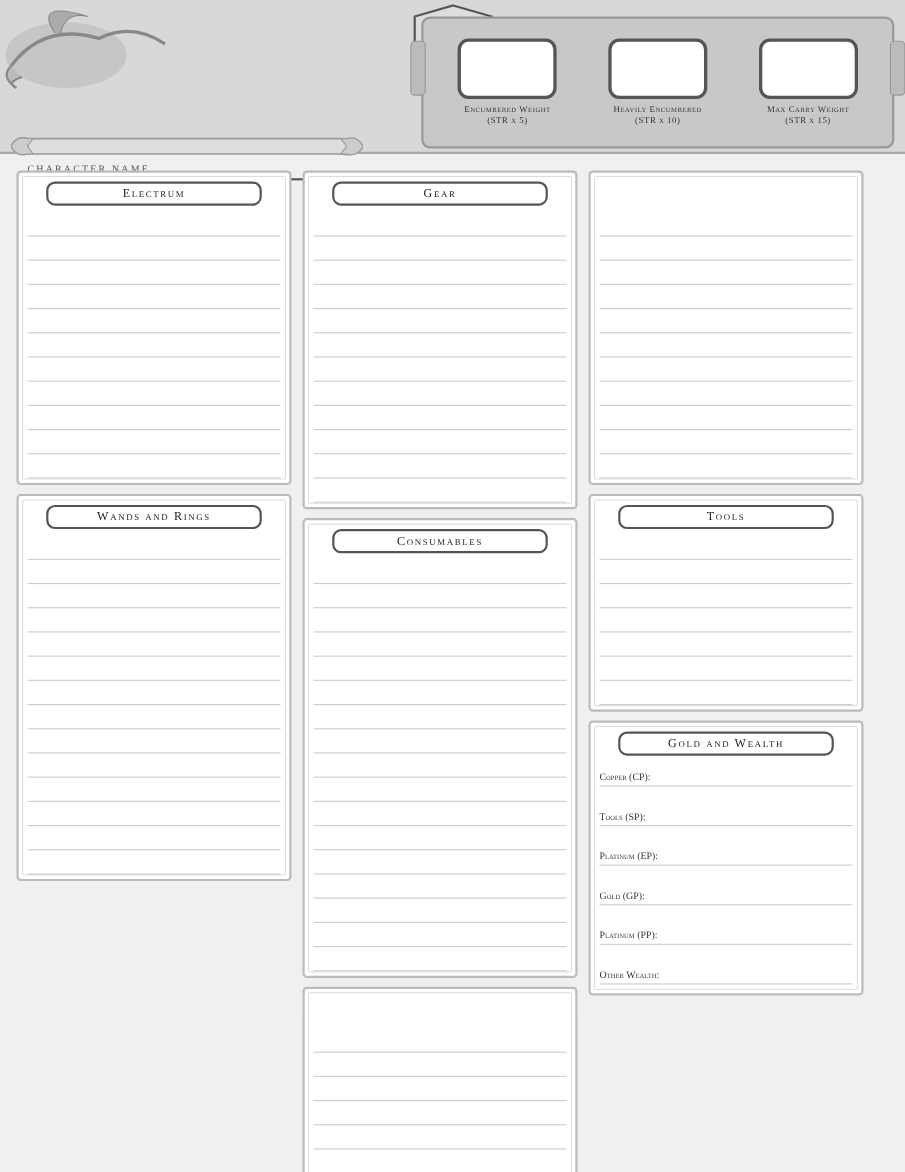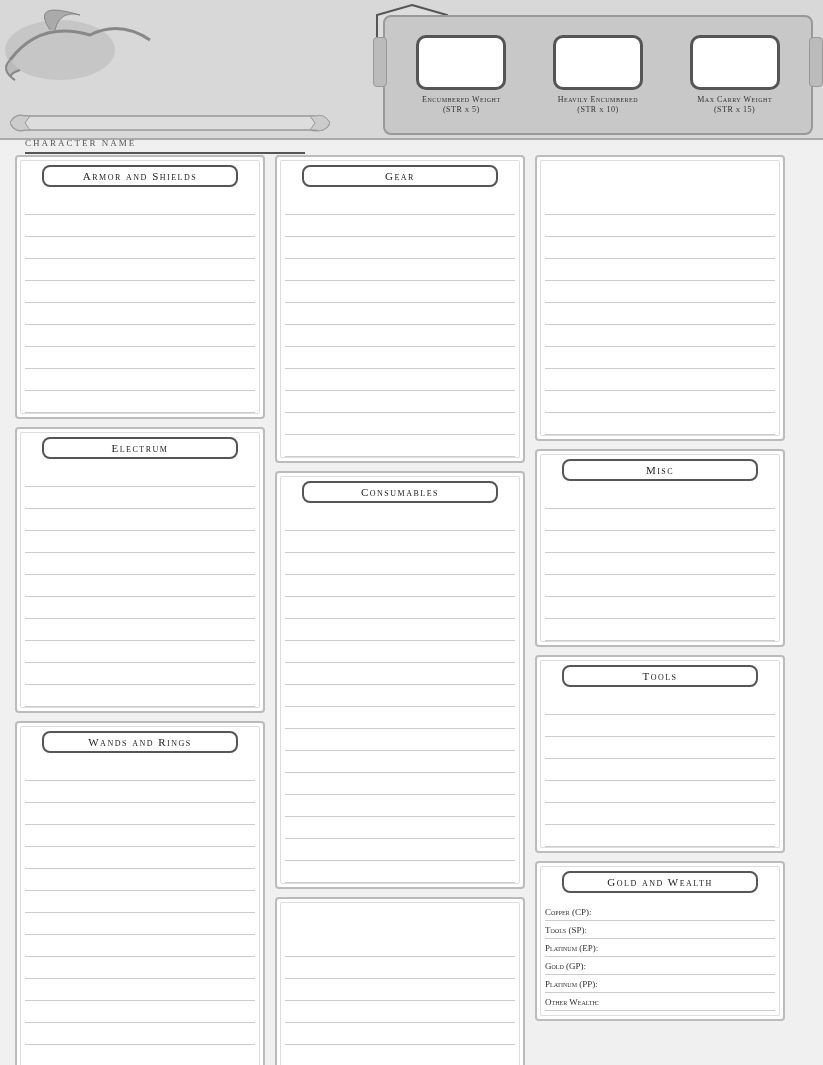--- a/index.html
+++ b/index.html
@@ -34,21 +34,21 @@
       position: absolute;
       top: 0;
       left: 50%;
       transform: translateX(-50%);
       width: 90px;
       height: 70px;
     }
 
     .character-name-section {
       position: absolute;
-      bottom: 14px;
+      bottom: 4px;
       left: 20px;
       width: 320px;
     }
 
     .character-name-label {
       font-size: 9px;
       letter-spacing: 2px;
       color: #555;
       text-transform: uppercase;
       font-variant: small-caps;
@@ -149,21 +149,21 @@
       width: 100%;
       border-bottom: 1px solid #ccc;
       height: 22px;
       display: block;
     }
 
     
     .gold-entry {
       display: flex;
       flex-direction: column;
-      gap: 0;
+      gap: 18px;
       padding: 4px 0;
     }
 
     .gold-line {
       display: flex;
       align-items: center;
       border-bottom: 1px solid #ccc;
       padding: 2px 0;
       font-size: 9px;
       color: #333;
@@ -269,35 +269,20 @@
         <div class="enc-label">Max Carry Weight<br>(STR x 15)</div>
       </div>
     </div>
 
   </div>
 
   <div class="main-content">
 
     <div class="column col-left">
 
-      <div class="section-box">
-        <span class="section-header-label">Armor and Shields</span>
-        <div class="line-rows">
-          <div class="entry-line"></div>
-          <div class="entry-line"></div>
-          <div class="entry-line"></div>
-          <div class="entry-line"></div>
-          <div class="entry-line"></div>
-          <div class="entry-line"></div>
-          <div class="entry-line"></div>
-          <div class="entry-line"></div>
-          <div class="entry-line"></div>
-          <div class="entry-line"></div>
-        </div>
-      </div>
 
       <div class="section-box">
         <span class="section-header-label">Electrum</span>
         <div class="line-rows">
           <div class="entry-line"></div>
           <div class="entry-line"></div>
           <div class="entry-line"></div>
           <div class="entry-line"></div>
           <div class="entry-line"></div>
           <div class="entry-line"></div>
@@ -400,32 +385,20 @@
           <div class="entry-line"></div>
           <div class="entry-line"></div>
           <div class="entry-line"></div>
           <div class="entry-line"></div>
           <div class="entry-line"></div>
           <div class="entry-line"></div>
           <div class="entry-line"></div>
         </div>
       </div>
 
-      <div class="section-box">
-        <span class="section-header-label">Misc</span>
-        <div class="line-rows">
-          <div class="entry-line"></div>
-          <div class="entry-line"></div>
-          <div class="entry-line"></div>
-          <div class="entry-line"></div>
-          <div class="entry-line"></div>
-          <div class="entry-line"></div>
-          <div class="entry-line"></div>
-        </div>
-      </div>
 
       <div class="section-box">
         <span class="section-header-label">Tools</span>
         <div class="line-rows">
           <div class="entry-line"></div>
           <div class="entry-line"></div>
           <div class="entry-line"></div>
           <div class="entry-line"></div>
           <div class="entry-line"></div>
           <div class="entry-line"></div>

